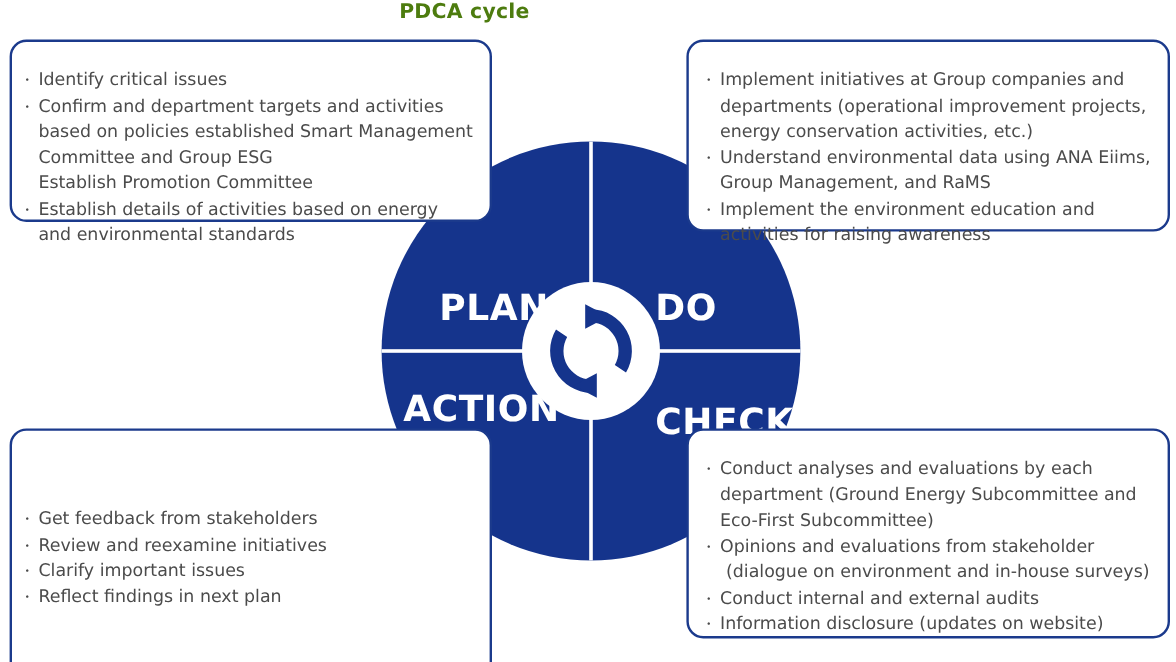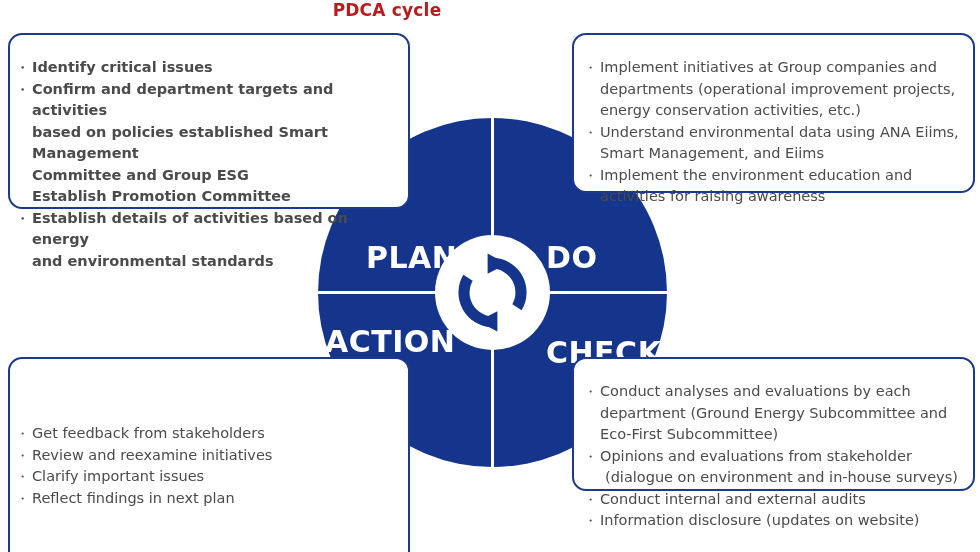--- a/index.html
+++ b/index.html
@@ -25,21 +25,21 @@
 
   
   .title {
     position: absolute;
     left: 0;
     top: 0px;
     width: 774px;
     text-align: center;
     font-size: 17px;
     font-weight: bold;
-    color: #b91c1c;
+    color: #4d7c0f;
     letter-spacing: 0.2px;
     line-height: 20px;
   }
 
   
   .circle-wrap {
     position: absolute;
     left: 318px;
     top: 118px;
     width: 349px;
@@ -90,36 +90,36 @@
     position: absolute;
     color: #ffffff;
     font-size: 30px;
     font-weight: bold;
     letter-spacing: 0.5px;
     white-space: nowrap;
     line-height: 24px;
   }
   .q-plan   { left: 48px;  top: 128px; }
   .q-do     { left: 228px; top: 128px; }
-  .q-action { left: 7px;  top: 212px; }
+  .q-action { left: 18px;  top: 212px; }
   .q-check  { left: 228px; top: 223px; }
 
   
   .box {
     position: absolute;
     background: #ffffff;
     border: 2px solid #1b3a8c;
     border-radius: 14px;
     box-sizing: border-box;
     z-index: 5;
   }
-  .box-tl { left: 8px;   top: 33px;  width: 402px; height: 176px; font-weight: bold; }
+  .box-tl { left: 8px;   top: 33px;  width: 402px; height: 152px; }
   .box-tr { left: 572px; top: 33px;  width: 403px; height: 160px; }
   .box-bl { left: 8px;   top: 357px; width: 402px; height: 218px; }
-  .box-br { left: 572px; top: 357px; width: 403px; height: 134px; }
+  .box-br { left: 572px; top: 357px; width: 403px; height: 175px; }
 
   .box-inner {
     position: absolute;
     left: 0; right: 0;
     display: flex;
     flex-direction: column;
     justify-content: center;
   }
   .box-tl .box-inner { top: 22px;  padding-left: 8px;  padding-right: 6px; }
   .box-tr .box-inner { top: 22px;  padding-left: 12px; padding-right: 6px; }
@@ -218,21 +218,21 @@
   <div class="box box-tr">
     <div class="box-inner">
       <ul class="bullets">
         <li>
           <span class="sub">Implement initiatives at Group companies and</span>
           <span class="sub">departments (operational improvement projects,</span>
           <span class="sub">energy conservation activities, etc.)</span>
         </li>
         <li>
           <span class="sub">Understand environmental data using ANA Eiims,</span>
-          <span class="sub">Smart Management, and Eiims</span>
+          <span class="sub">Group Management, and RaMS</span>
         </li>
         <li>
           <span class="sub">Implement the environment education and</span>
           <span class="sub">activities for raising awareness</span>
         </li>
       </ul>
     </div>
   </div>
 
   <div class="box box-bl">

